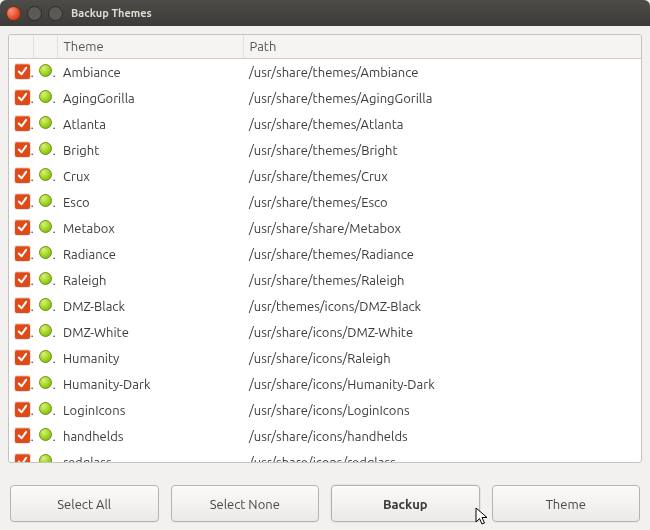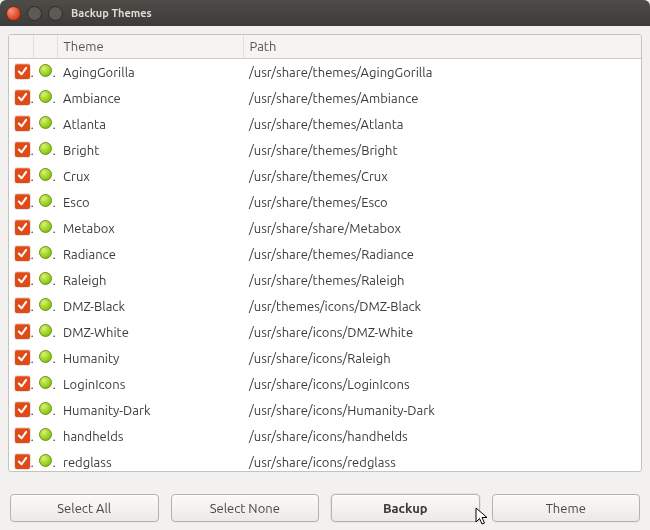--- a/index.html
+++ b/index.html
@@ -71,21 +71,21 @@
   .chk svg { width: 11px; height: 11px; display: block; }
   .dot {
     width: 13px; height: 13px; border-radius: 50%;
     background: radial-gradient(circle at 35% 30%, #d9f07a, #9bd41b 55%, #6fa30f);
     border: 1px solid #6f8f1b;
     display: inline-block;
   }
   .btn-row { display: flex; gap: 12px; padding: 2px 2px 0 2px; }
   .btn {
     flex: 1;
-    height: 28px;
+    height: 37px;
     border: 1px solid #b7b2ad;
     border-radius: 4px;
     background: linear-gradient(to bottom, #fbfaf9, #eceae7);
     color: #4a4946;
     font-size: 13px;
     display: flex; align-items: center; justify-content: center;
     cursor: pointer;
     box-shadow: inset 0 1px 0 #fff, 0 1px 0 rgba(0,0,0,0.03);
     font-family: inherit;
   }
@@ -130,40 +130,40 @@
             </tr>
           </thead>
           <tbody id="rows">
               <tr>
                 <td><span class="chk">
                     <svg viewBox="0 0 12 12">
                       <path d="M2 6 L5 9 L10 2" fill="none" stroke="#fff" stroke-width="2.2" stroke-linecap="round" stroke-linejoin="round"></path>
                     </svg>
                   </span></td>
                 <td><span class="dot"></span></td>
+                <td>Ambiance</td>
+                <td>/usr/share/themes/Ambiance</td>
+              </tr>
+              <tr>
+                <td><span class="chk">
+                    <svg viewBox="0 0 12 12">
+                      <path d="M2 6 L5 9 L10 2" fill="none" stroke="#fff" stroke-width="2.2" stroke-linecap="round" stroke-linejoin="round"></path>
+                    </svg>
+                  </span></td>
+                <td><span class="dot"></span></td>
                 <td>AgingGorilla</td>
                 <td>/usr/share/themes/AgingGorilla</td>
               </tr>
               <tr>
                 <td><span class="chk">
                     <svg viewBox="0 0 12 12">
                       <path d="M2 6 L5 9 L10 2" fill="none" stroke="#fff" stroke-width="2.2" stroke-linecap="round" stroke-linejoin="round"></path>
                     </svg>
                   </span></td>
                 <td><span class="dot"></span></td>
-                <td>Ambiance</td>
-                <td>/usr/share/themes/Ambiance</td>
-              </tr>
-              <tr>
-                <td><span class="chk">
-                    <svg viewBox="0 0 12 12">
-                      <path d="M2 6 L5 9 L10 2" fill="none" stroke="#fff" stroke-width="2.2" stroke-linecap="round" stroke-linejoin="round"></path>
-                    </svg>
-                  </span></td>
-                <td><span class="dot"></span></td>
                 <td>Atlanta</td>
                 <td>/usr/share/themes/Atlanta</td>
               </tr>
               <tr>
                 <td><span class="chk">
                     <svg viewBox="0 0 12 12">
                       <path d="M2 6 L5 9 L10 2" fill="none" stroke="#fff" stroke-width="2.2" stroke-linecap="round" stroke-linejoin="round"></path>
                     </svg>
                   </span></td>
                 <td><span class="dot"></span></td>
@@ -250,32 +250,32 @@
                 <td>Humanity</td>
                 <td>/usr/share/icons/Raleigh</td>
               </tr>
               <tr>
                 <td><span class="chk">
                     <svg viewBox="0 0 12 12">
                       <path d="M2 6 L5 9 L10 2" fill="none" stroke="#fff" stroke-width="2.2" stroke-linecap="round" stroke-linejoin="round"></path>
                     </svg>
                   </span></td>
                 <td><span class="dot"></span></td>
+                <td>Humanity-Dark</td>
+                <td>/usr/share/icons/Humanity-Dark</td>
+              </tr>
+              <tr>
+                <td><span class="chk">
+                    <svg viewBox="0 0 12 12">
+                      <path d="M2 6 L5 9 L10 2" fill="none" stroke="#fff" stroke-width="2.2" stroke-linecap="round" stroke-linejoin="round"></path>
+                    </svg>
+                  </span></td>
+                <td><span class="dot"></span></td>
                 <td>LoginIcons</td>
                 <td>/usr/share/icons/LoginIcons</td>
-              </tr>
-              <tr>
-                <td><span class="chk">
-                    <svg viewBox="0 0 12 12">
-                      <path d="M2 6 L5 9 L10 2" fill="none" stroke="#fff" stroke-width="2.2" stroke-linecap="round" stroke-linejoin="round"></path>
-                    </svg>
-                  </span></td>
-                <td><span class="dot"></span></td>
-                <td>Humanity-Dark</td>
-                <td>/usr/share/icons/Humanity-Dark</td>
               </tr>
               <tr>
                 <td><span class="chk">
                     <svg viewBox="0 0 12 12">
                       <path d="M2 6 L5 9 L10 2" fill="none" stroke="#fff" stroke-width="2.2" stroke-linecap="round" stroke-linejoin="round"></path>
                     </svg>
                   </span></td>
                 <td><span class="dot"></span></td>
                 <td>handhelds</td>
                 <td>/usr/share/icons/handhelds</td>

